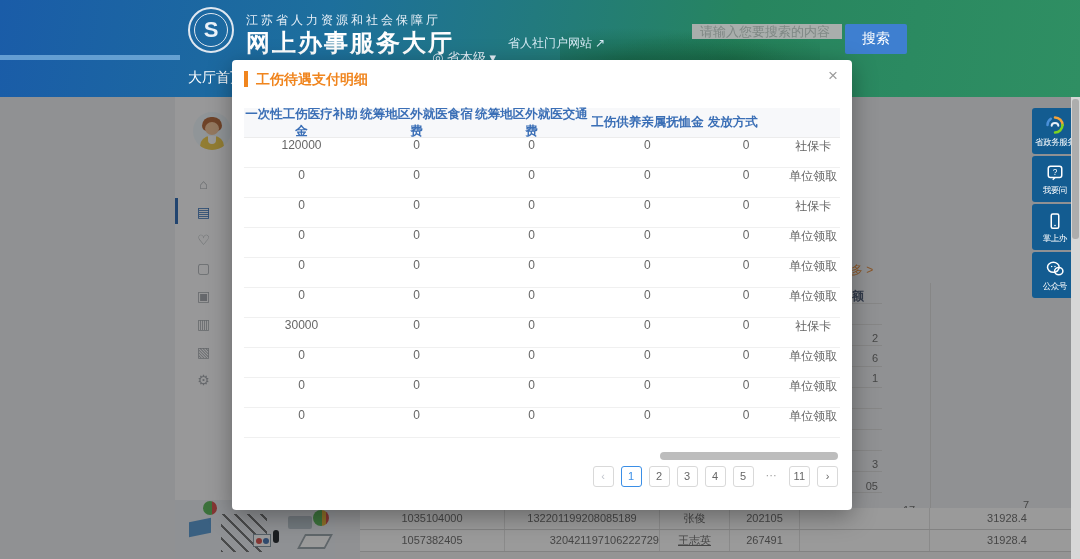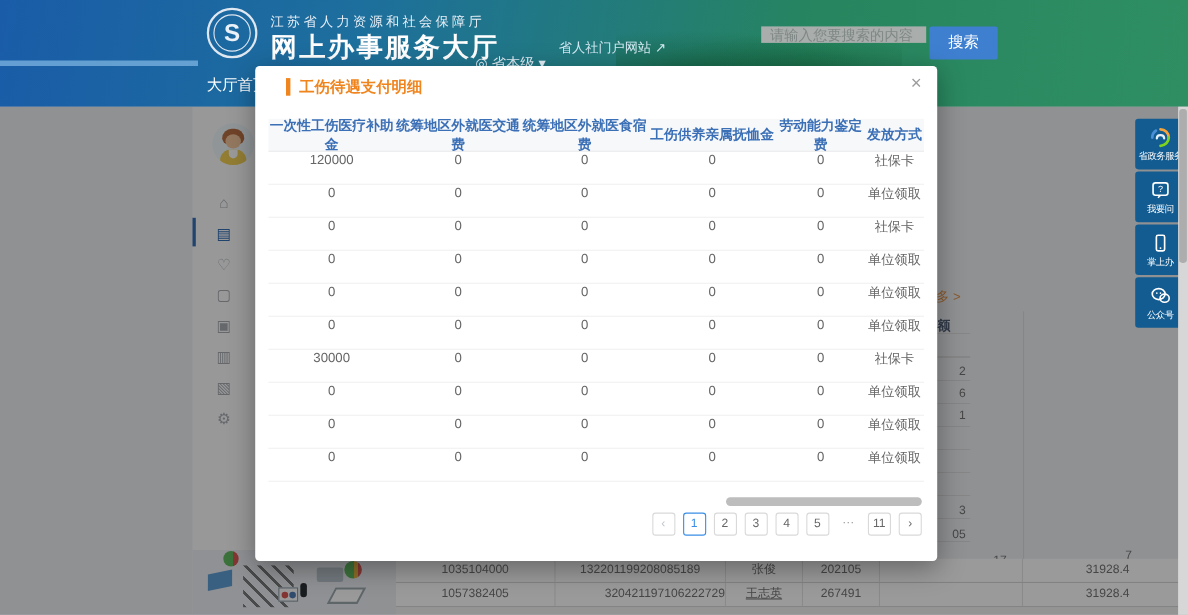--- a/index.html
+++ b/index.html
@@ -84,21 +84,21 @@
   .rbtn .ric { height:22px; display:flex; align-items:center; justify-content:center; }
   .rbtn .rlb { font-size:9px; letter-spacing:-.5px; white-space:nowrap; transform:scale(.95); }
 
   
   .win-scroll { position:absolute; left:1071px; top:97px; width:9px; height:462px; background:#d7d7d7; z-index:60; }
   .win-thumb { position:absolute; left:1px; top:2px; width:7px; height:140px; background:#adadad; border-radius:3px; }
 
   
   .modal { position:absolute; left:232px; top:60px; width:620px; height:450px; background:#fff; border-radius:4px;
     box-shadow:0 6px 24px rgba(0,0,0,.35); z-index:100; }
-  .m-titlebar { position:absolute; left:16px; top:0; right:0; height:40px;padding-left:40px; }
+  .m-titlebar { position:absolute; left:0; top:0; right:0; height:40px;padding-left:40px; }
   .m-bar { position:absolute; left:12px; top:11px; width:4px; height:16px; background:#f0851e; }
   .m-title { position:absolute; left:24px; top:11px; font-size:14px; font-weight:bold; color:#f0851e; }
   .m-close { position:absolute; right:14px; top:6px; font-size:17px; color:#9c9c9c; cursor:pointer; }
   .m-table { position:absolute; left:12px; right:12px; top:48px; }
   .m-thead { display:flex; height:30px; background:#f7f8fa; border-bottom:1px solid #ececec; align-items:center; }
   .m-thead .th { font-size:12.5px; font-weight:bold; color:#3b6fb6; text-align:center; }
   .m-tr { display:flex; height:30px; border-bottom:1px solid #f0f0f0; align-items:flex-start; }
   .m-tr .td { font-size:12px; color:#666; text-align:center; }
   .c0{width:19.3%} .c1{width:19.3%} .c2{width:19.3%} .c3{width:19.6%} .c4{width:13.5%} .c5{width:9%}
   .m-scroll { position:absolute; left:428px; top:392px; width:178px; height:8px; background:#bdbdbd; border-radius:4px; cursor:grab; }
@@ -258,24 +258,23 @@
 
   <div class="modal">
     <div class="m-titlebar">
       <div class="m-bar"></div>
       <div class="m-title">工伤待遇支付明细</div>
       <div class="m-close">×</div>
     </div>
     <div class="m-table">
       <div class="m-thead" id="m-thead">
           <div class="th c0">一次性工伤医疗补助金</div>
+          <div class="th c2">统筹地区外就医食宿费</div>
           <div class="th c1">统筹地区外就医交通费</div>
-          <div class="th c2">统筹地区外就医食宿费</div>
           <div class="th c3">工伤供养亲属抚恤金</div>
-          <div class="th c4">劳动能力鉴定费</div>
           <div class="th c5">发放方式</div>
         </div>
       <div id="m-tbody">
           <div class="m-tr">
             <div class="td c0">120000</div>
             <div class="td c1">0</div>
             <div class="td c2">0</div>
             <div class="td c3">0</div>
             <div class="td c4">0</div>
             <div class="td c5">社保卡</div>

